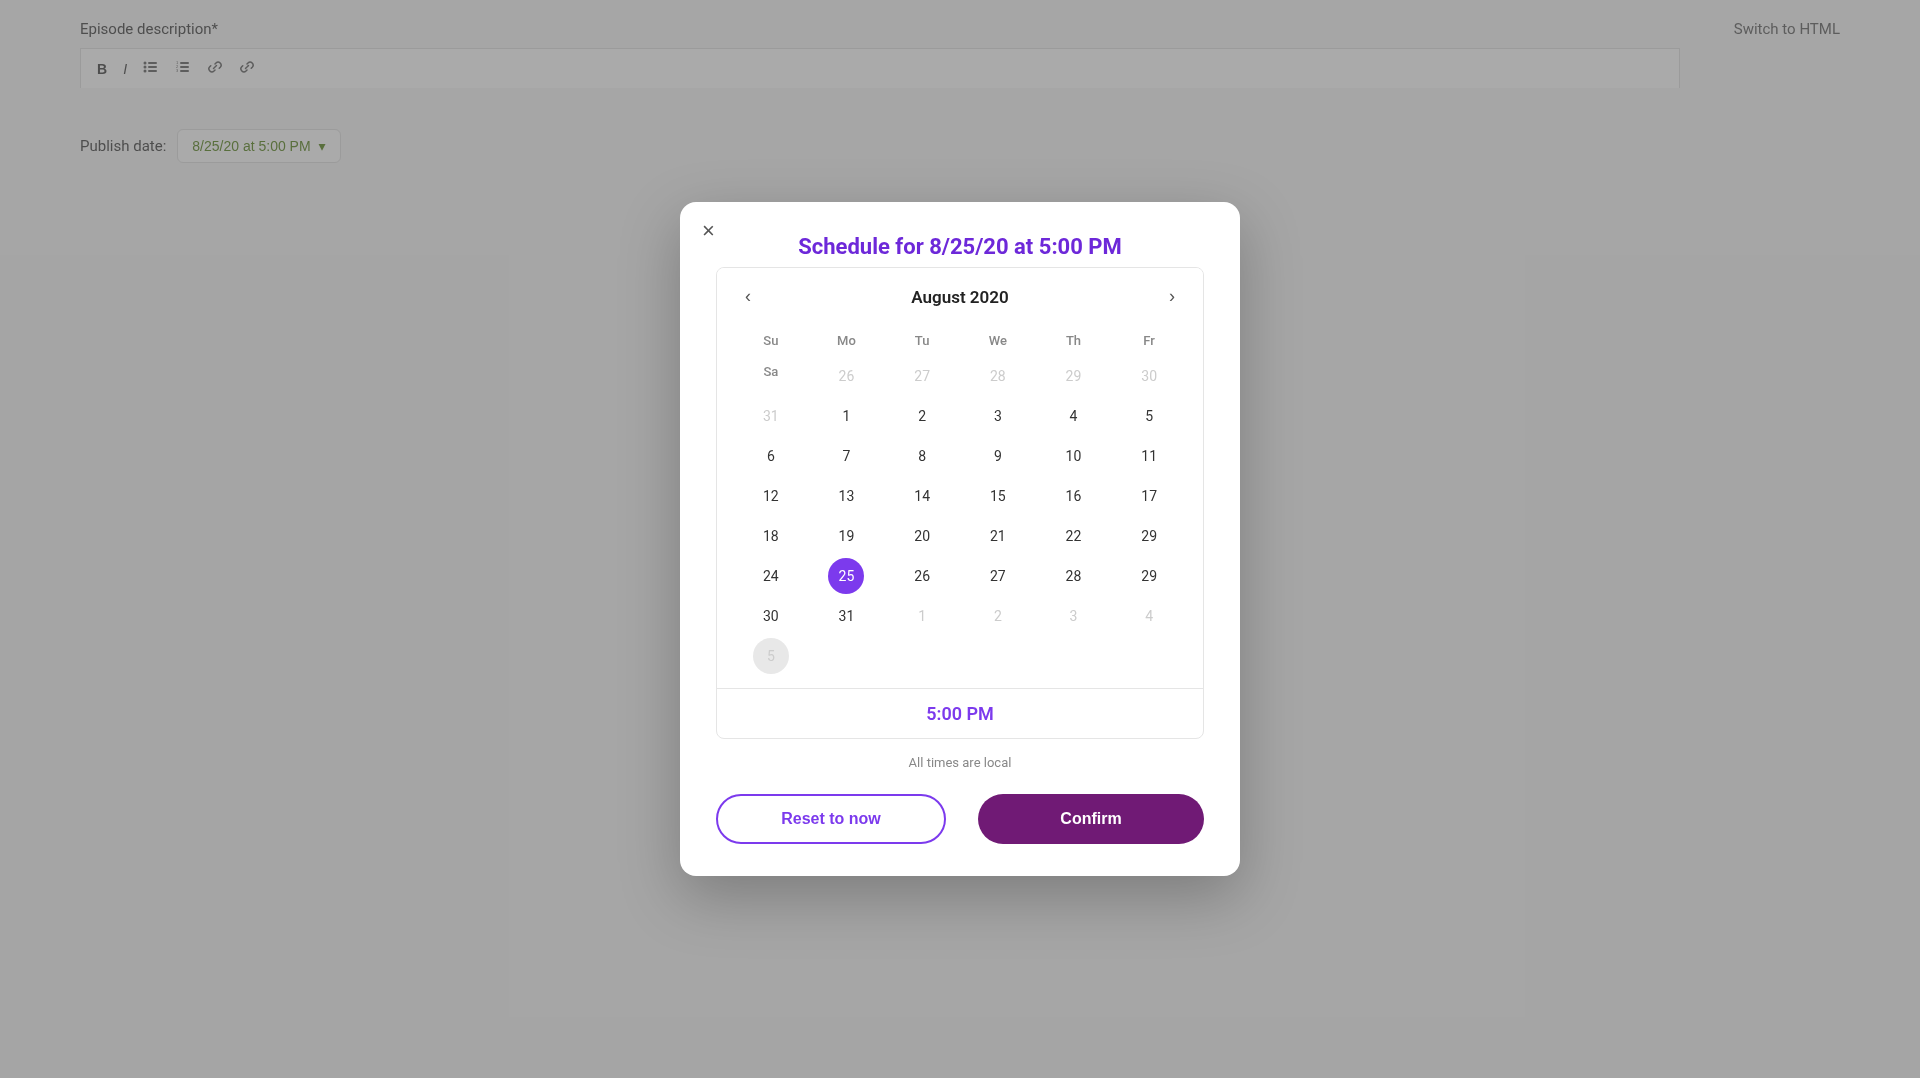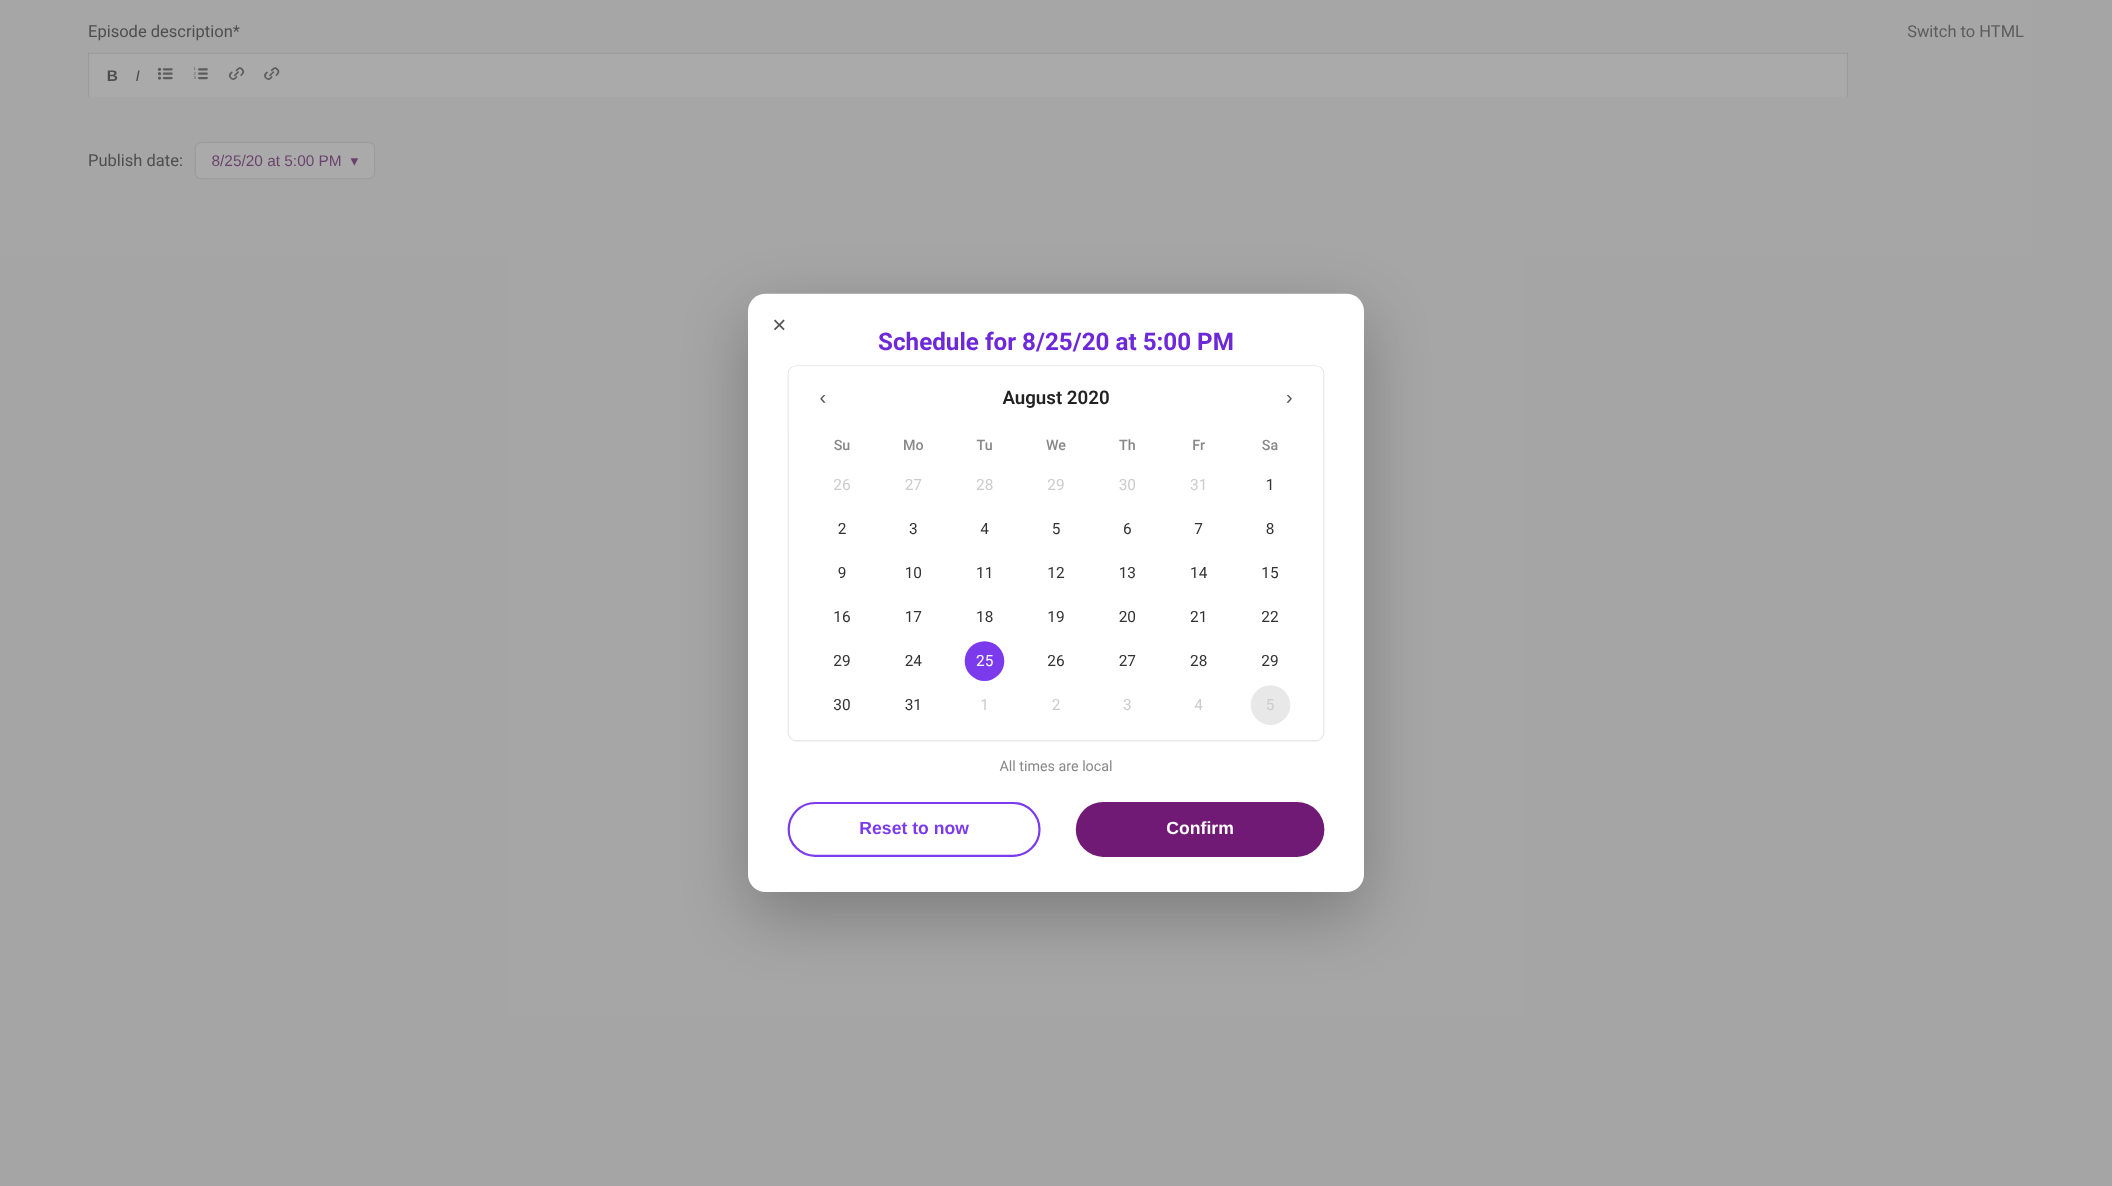--- a/index.html
+++ b/index.html
@@ -90,21 +90,21 @@
       font-size: 15px;
       color: #333;
     }
 
     .publish-date-btn {
       background: white;
       border: 1px solid #ddd;
       border-radius: 6px;
       padding: 8px 14px;
       font-size: 14px;
-      color: #701a75;
+      color: #4d7c0f;
       cursor: pointer;
       display: flex;
       align-items: flex-end;
       gap: 8px;
     }
 
     .customize-section {
       margin-top: 180px;
     }
 
@@ -224,21 +224,21 @@
     }
 
     .cal-month-year {
       font-size: 17px;
       font-weight: 600;
       color: #222;
     }
 
     .calendar-grid {
       display: grid;
-      grid-template-columns: repeat(7, 1fr);
+      grid-template-columns: repeat(6, 1fr);
       padding: 0 16px 12px;
     }
 
     .cal-day-header {
       text-align: center;
       font-size: 13px;
       color: #888;
       padding: 8px 0;
       font-weight: 500;
     }
@@ -448,20 +448,23 @@
           <div class="cal-day">29</div>
           <div class="cal-day">30</div>
           <div class="cal-day">31</div>
           <div class="cal-day other-month">1</div>
           <div class="cal-day other-month">2</div>
           <div class="cal-day other-month">3</div>
           <div class="cal-day other-month">4</div>
           <div class="cal-day other-month today-hover">5</div>
         </div>
 
+      <div class="time-display">
+        <span>5:00 PM</span>
+      </div>
     </div>
 
     <div class="local-note">All times are local</div>
 
     <div class="modal-actions">
       <button class="btn-reset">
         <span>Reset to now</span>
       </button>
       <button class="btn-confirm">
         <span>Confirm</span>

